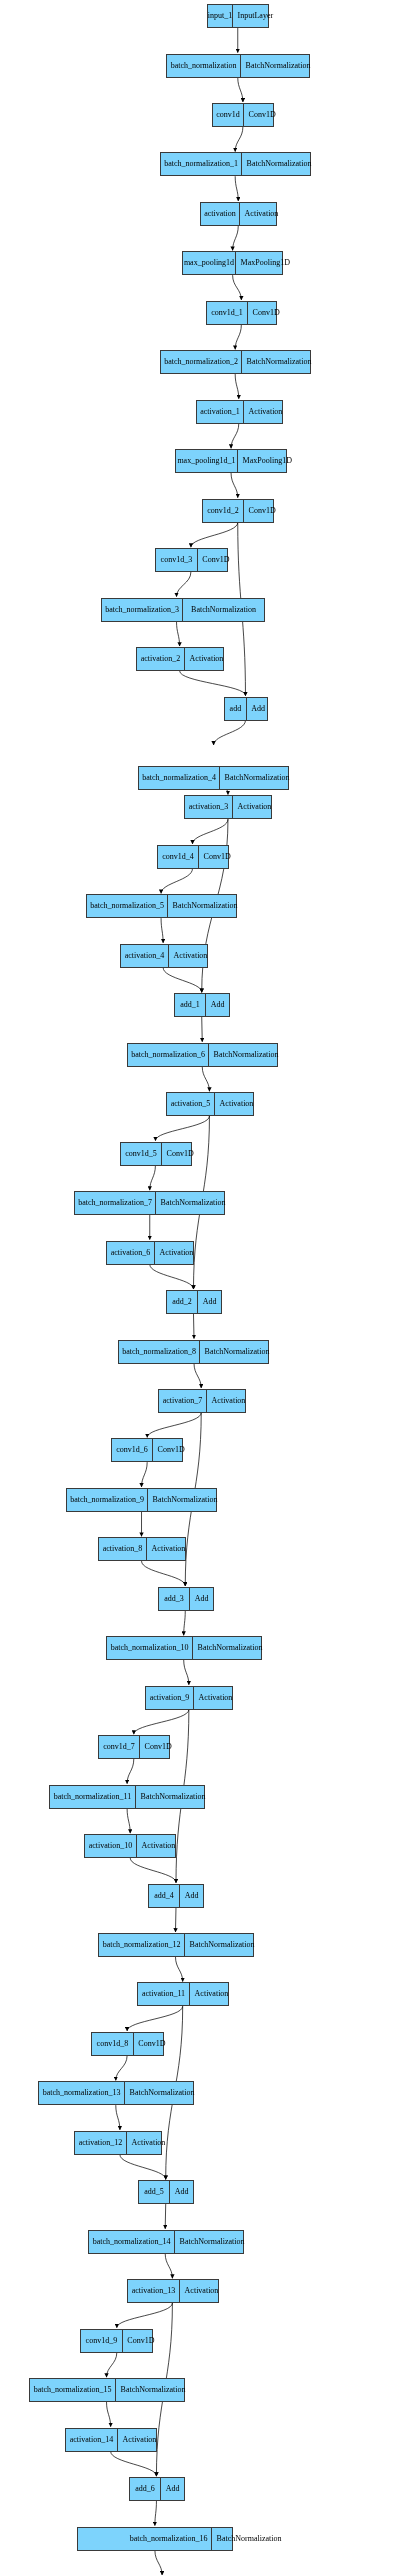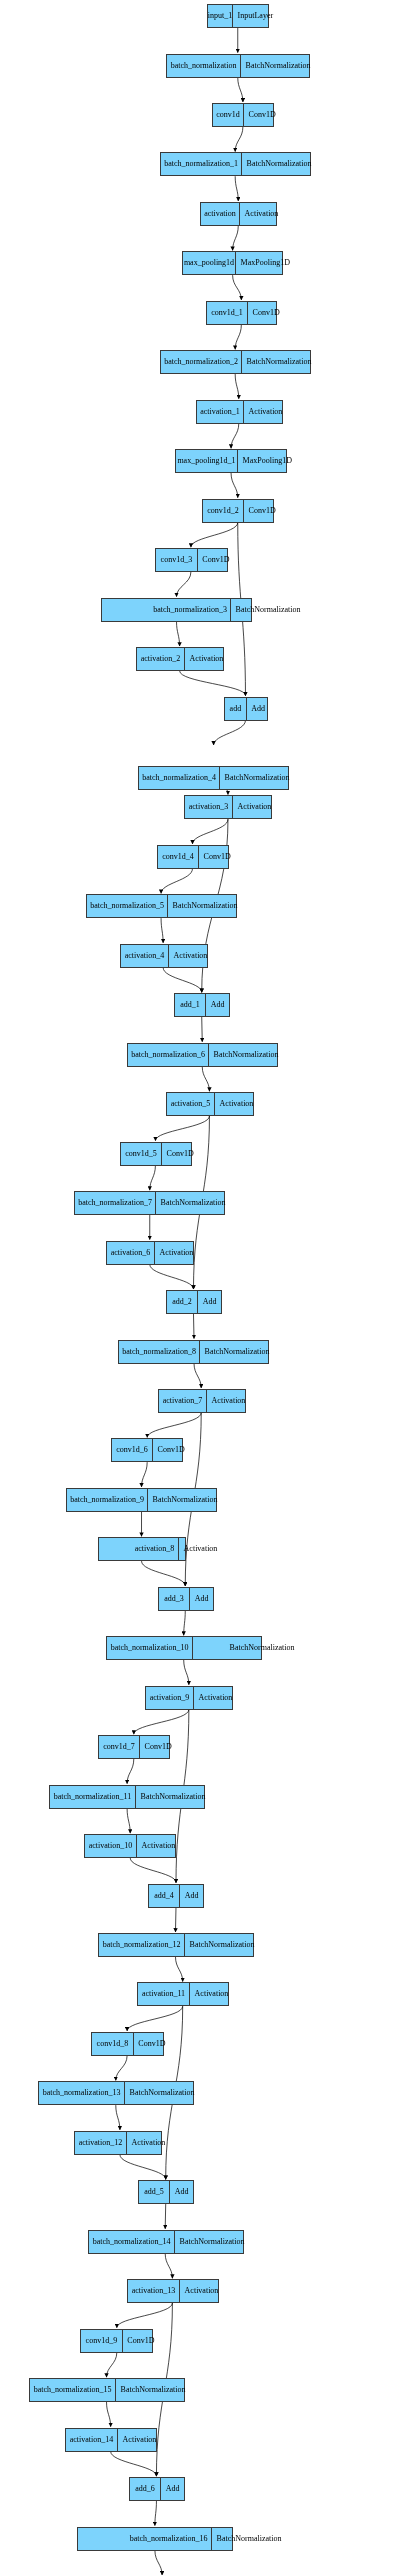--- a/index.html
+++ b/index.html
@@ -186,21 +186,21 @@
         <div class="cell type" style="flex: 1 1 auto;">MaxPooling1D</div>
       </div>
       <div class="node" style="left: 202px; top: 499px; width: 72px;">
         <div class="cell name" style="width: 41px;">conv1d_2</div>
         <div class="cell type" style="flex: 1 1 auto;">Conv1D</div>
       </div>
       <div class="node" style="left: 155px; top: 548px; width: 73px;">
         <div class="cell name" style="width: 42px;">conv1d_3</div>
         <div class="cell type" style="flex: 1 1 auto;">Conv1D</div>
       </div>
-      <div class="node" style="left: 101px; top: 598px; width: 151px; padding-left: 48px;">
+      <div class="node" style="left: 101px; top: 598px; width: 164px;">
         <div class="cell name" style="width: 81px;">batch_normalization_3</div>
         <div class="cell type" style="flex: 1 1 auto;">BatchNormalization</div>
       </div>
       <div class="node" style="left: 136px; top: 647px; width: 88px;">
         <div class="cell name" style="width: 48px;">activation_2</div>
         <div class="cell type" style="flex: 1 1 auto;">Activation</div>
       </div>
       <div class="node" style="left: 224px; top: 697px; width: 44px;">
         <div class="cell name" style="width: 22px;">add</div>
         <div class="cell type" style="flex: 1 1 auto;">Add</div>
@@ -262,29 +262,29 @@
         <div class="cell type" style="flex: 1 1 auto;">Activation</div>
       </div>
       <div class="node" style="left: 111px; top: 1438px; width: 72px;">
         <div class="cell name" style="width: 41px;">conv1d_6</div>
         <div class="cell type" style="flex: 1 1 auto;">Conv1D</div>
       </div>
       <div class="node" style="left: 66px; top: 1488px; width: 151px;">
         <div class="cell name" style="width: 81px;">batch_normalization_9</div>
         <div class="cell type" style="flex: 1 1 auto;">BatchNormalization</div>
       </div>
-      <div class="node" style="left: 98px; top: 1537px; width: 88px; padding-left: 32px;">
+      <div class="node" style="left: 98px; top: 1537px; width: 88px;">
         <div class="cell name" style="width: 48px;">activation_8</div>
         <div class="cell type" style="flex: 1 1 auto;">Activation</div>
       </div>
       <div class="node" style="left: 158px; top: 1587px; width: 56px;">
         <div class="cell name" style="width: 35px;">add_3</div>
         <div class="cell type" style="flex: 1 1 auto;">Add</div>
       </div>
-      <div class="node" style="left: 106px; top: 1636px; width: 156px; gap: 32px;">
+      <div class="node" style="left: 106px; top: 1636px; width: 156px;">
         <div class="cell name" style="width: 86px;">batch_normalization_10</div>
         <div class="cell type" style="flex: 1 1 auto;">BatchNormalization</div>
       </div>
       <div class="node" style="left: 145px; top: 1686px; width: 88px;">
         <div class="cell name" style="width: 48px;">activation_9</div>
         <div class="cell type" style="flex: 1 1 auto;">Activation</div>
       </div>
       <div class="node" style="left: 98px; top: 1735px; width: 72px;">
         <div class="cell name" style="width: 41px;">conv1d_7</div>
         <div class="cell type" style="flex: 1 1 auto;">Conv1D</div>

